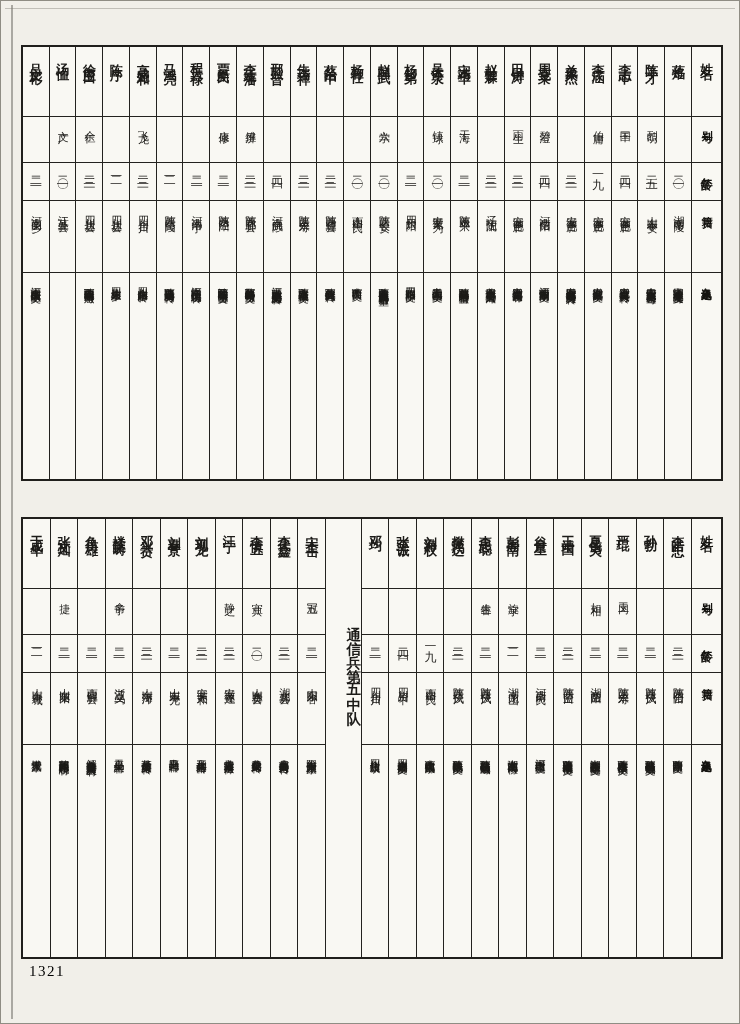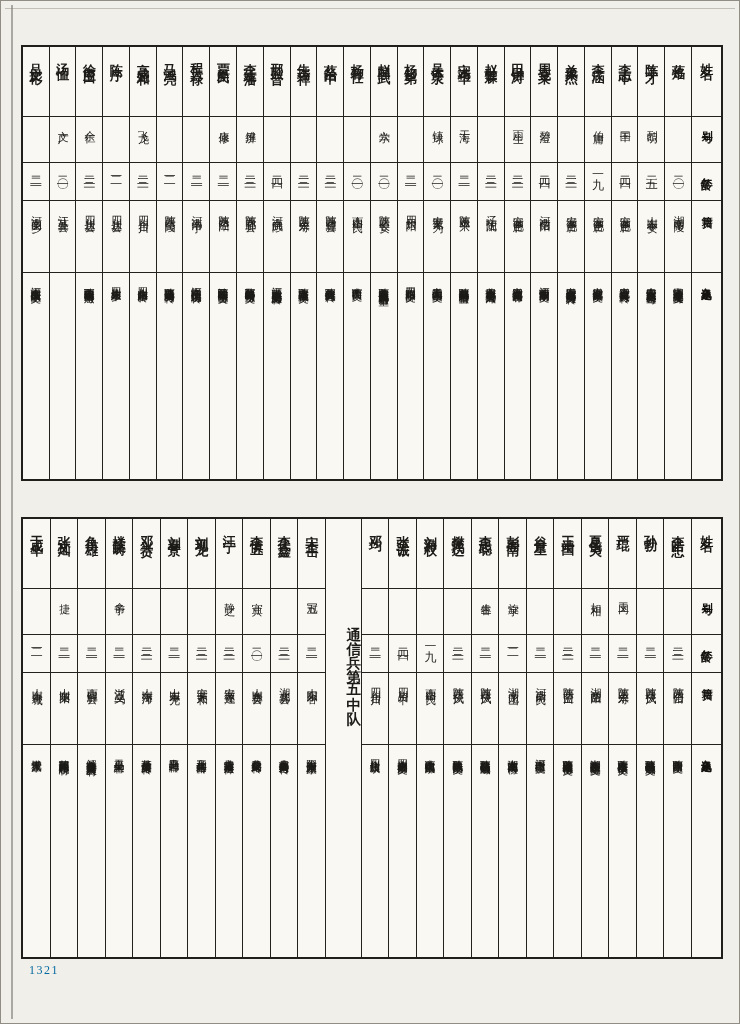--- a/index.html
+++ b/index.html
@@ -76,21 +76,21 @@
   .vt.h-origin { font-size: 12.5px; letter-spacing: 22px; padding-top: 10px; }
   .vt.h-addr   { font-size: 12.5px; letter-spacing: 22px; padding-top: 18px; }
 
   .vt.section-title {
     font-size: 14.5px; font-weight: 700;
     letter-spacing: 14px; padding-top: 96px;
   }
 
   .page-number {
     position: absolute; left: 28px; top: 962px;
-    font-size: 12px; letter-spacing: 1.5px; color: #0369a1;
+    font-size: 15px; letter-spacing: 1.5px; color: #000000;
   }
 </style>
 </head>
 <body>
 
 <div class="page">
   <div id="table1" class="roster">
       <div class="col header">
         <div class="cell name hcell">
           <span class="vt h-name">姓名</span>

